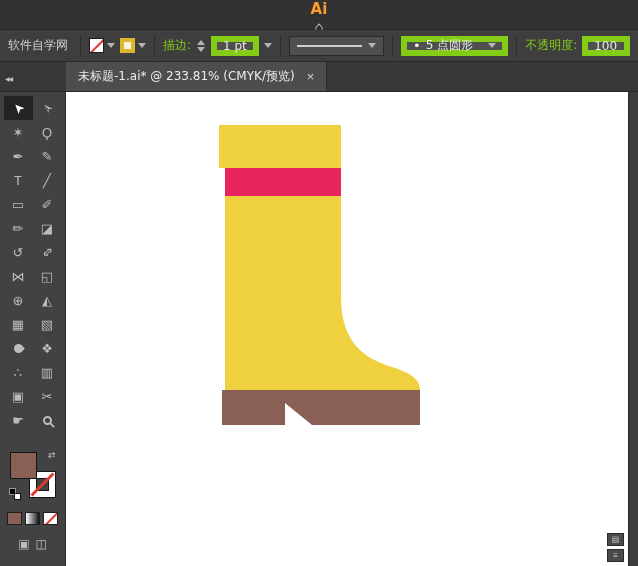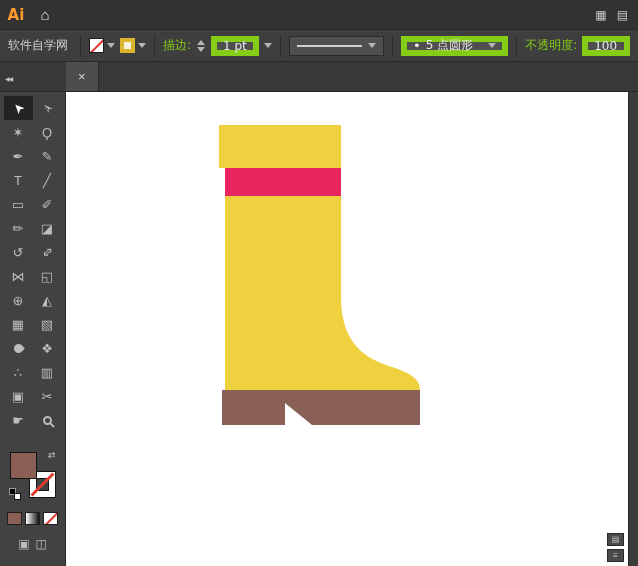--- a/index.html
+++ b/index.html
@@ -3,21 +3,21 @@
 <meta charset="utf-8">
 <style>
   * { margin:0; padding:0; box-sizing:border-box; }
   html,body { background:#222; }
   body { font-family:"DejaVu Sans","Liberation Sans",sans-serif; }
   .app { position:relative; width:638px; height:566px; background:#333; overflow:hidden;
          font-size:12px; color:#d6d6d6; }
 
   
   .menubar { position:absolute; top:0; left:0; right:0; height:30px; background:#323232;
-             border-bottom:1px solid #262626; display:flex; align-items:center; }
+             border-bottom:1px solid #262626; display:flex; align-items:center;flex-direction:column; }
   .logo { width:32px; height:30px; display:flex; align-items:center; justify-content:center;
           color:#ff9a2e; font-weight:bold; font-size:15px; }
   .home { width:26px; text-align:center; font-size:15px; color:#e2e2e2; background:none; border:none; cursor:default; }
   .menus { display:flex; align-items:center; }
   .menu-item { padding:0 8px; color:#e3e3e3; font-size:12px; cursor:default; white-space:nowrap; }
   .mb-right { margin-left:auto; display:flex; gap:10px; padding-right:10px; }
   .mb-icon { color:#c9c9c9; font-size:12px; background:none; border:none; }
 
   
   .controlbar { position:absolute; top:30px; left:0; right:0; height:32px; background:#3e3e3e;
@@ -163,20 +163,21 @@
     <span class="cb-sep"></span>
     <span class="cb-label">不透明度:</span>
     <div class="field opacity">
       <span>100</span>
     </div>
   </div>
 
   <div class="tabbar">
     <button class="collapse-cell">◀◀</button>
     <div class="tab">
+      <span>未标题-1.ai* @ 233.81% (CMYK/预览)</span>
       <button class="tab-close">×</button>
     </div>
   </div>
 
   <div class="bodyarea">
 
     <aside class="toolbar">
       <div class="tools">
         <button class="tool active">
             <span class="glyph rot-nw">➤</span>

